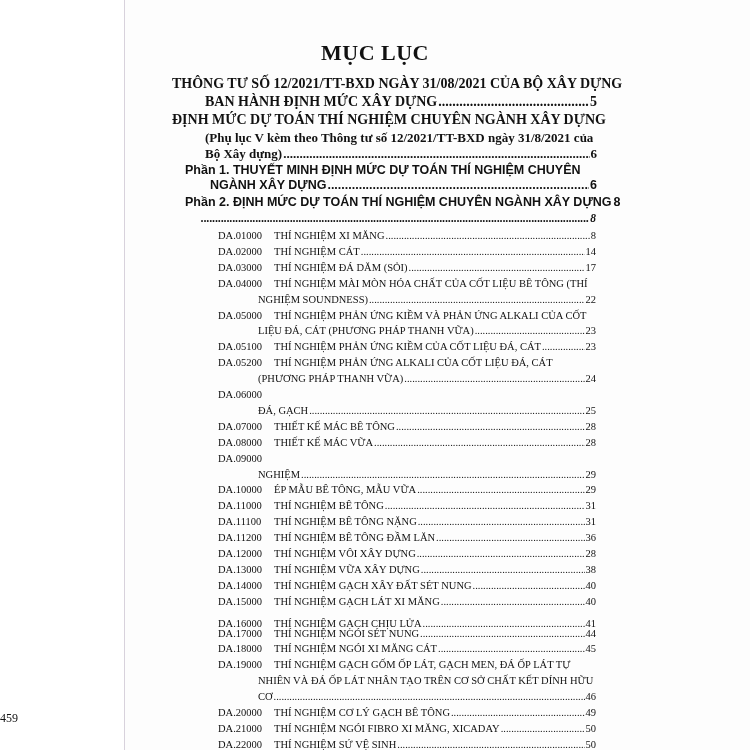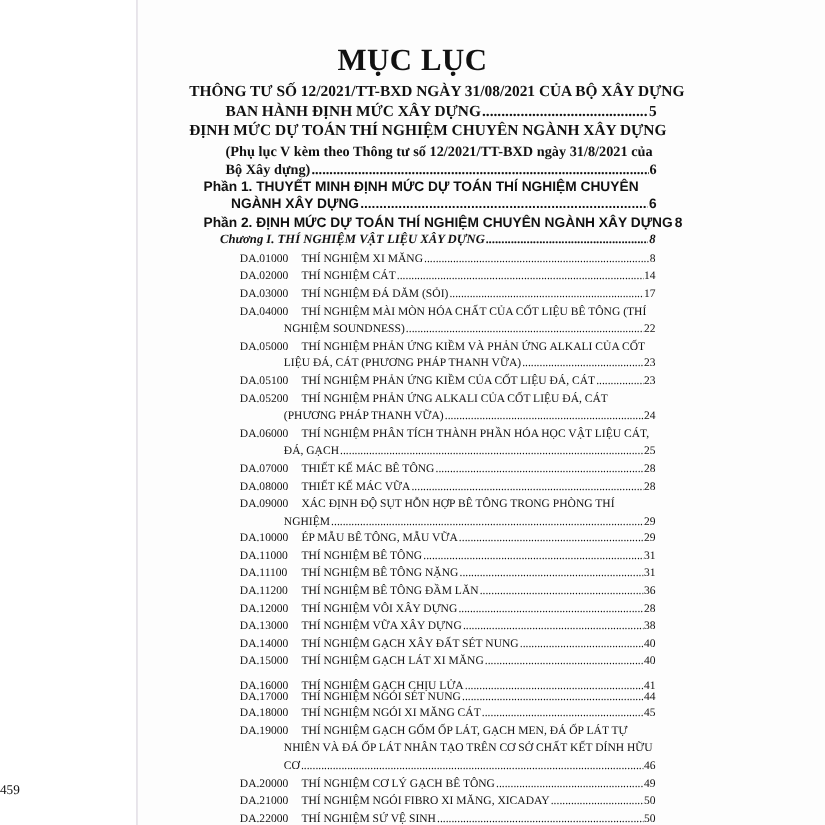--- a/index.html
+++ b/index.html
@@ -1,18 +1,18 @@
 <!DOCTYPE html>
 <html><head>
 <meta charset="utf-8">
 <style>
   html, body { margin:0; padding:0; }
   body { width:750px; height:750px; background:#ffffff; position:relative; overflow:hidden; }
   .page { position:absolute; left:124px; top:0; width:626px; height:750px; background:#fdfdfd; border-left:1px solid #d8d2dc; }
-  .title { position:absolute; left:0; width:750px; top:40px; text-align:center; font-family:"Liberation Serif", serif; font-weight:bold; font-size:28px; color:#111; letter-spacing:0.5px; }
+  .title { position:absolute; left:0; width:750px; top:40px; text-align:center; font-family:"Liberation Serif", serif; font-weight:bold; font-size:22px; color:#111; letter-spacing:0.5px; }
   .line { position:absolute; display:flex; align-items:baseline; color:#111; white-space:nowrap; }
   .line .txt { white-space:nowrap; }
   .line .dots { flex:1; overflow:hidden; white-space:nowrap; margin:0 1px; }
   .line .dots::after { content:"..................................................................................................................................................................................................................................................."; }
   .line .pg { text-align:right; }
   .serif-b { font-family:"Liberation Serif", serif; font-weight:bold; font-size:14px; }
   .serif-b2 { font-family:"Liberation Serif", serif; font-weight:bold; font-size:13px; }
   .sans-b { font-family:"Liberation Sans", sans-serif; font-weight:bold; font-size:12.5px; }
   .ital-b { font-family:"Liberation Serif", serif; font-weight:bold; font-style:italic; font-size:11.5px; }
   .entry { font-family:"Liberation Serif", serif; font-size:10.5px; }
@@ -55,21 +55,20 @@
   <span class="dots"></span>
   <span class="pg">6</span>
 </div>
 <div class="line sans-b" style="left:185px;top:195px;width:412px;">
   <span class="txt">Phần 2. ĐỊNH MỨC DỰ TOÁN THÍ NGHIỆM CHUYÊN NGÀNH XÂY DỰNG</span>
   <span class="dots"></span>
   <span class="pg">8</span>
 </div>
 
 <div class="line ital-b" style="left:200px;top:212px;width:396px;">
-  <span class="txt">Chương I. THÍ NGHIỆM VẬT LIỆU XÂY DỰNG</span>
   <span class="dots"></span>
   <span class="pg">8</span>
 </div>
 
 <div id="entries">
     <div class="line entry" style="left: 218px; top: 230px; width: 378px;">
       <span class="code">DA.01000</span>
       <span class="txt">THÍ NGHIỆM XI MĂNG</span>
       <span class="dots"></span>
       <span class="pg">8</span>
@@ -114,42 +113,40 @@
       <span class="code">DA.05200</span>
       <span class="txt">THÍ NGHIỆM PHẢN ỨNG ALKALI CỦA CỐT LIỆU ĐÁ, CÁT</span>
     </div>
     <div class="line entry" style="left: 258px; top: 373.1px; width: 338px;">
       <span class="txt">(PHƯƠNG PHÁP THANH VỮA)</span>
       <span class="dots"></span>
       <span class="pg">24</span>
     </div>
     <div class="line entry" style="left: 218px; top: 389px;">
       <span class="code">DA.06000</span>
-      <span class="txt">THÍ NGHIỆM PHÂN TÍCH THÀNH PHẦN HÓA HỌC VẬT LIỆU CÁT,</span>
     </div>
     <div class="line entry" style="left: 258px; top: 404.9px; width: 338px;">
       <span class="txt">ĐÁ, GẠCH</span>
       <span class="dots"></span>
       <span class="pg">25</span>
     </div>
     <div class="line entry" style="left: 218px; top: 420.8px; width: 378px; justify-content: space-between;">
       <span class="code">DA.07000</span>
       <span class="txt">THIẾT KẾ MÁC BÊ TÔNG</span>
       <span class="dots"></span>
       <span class="pg">28</span>
     </div>
     <div class="line entry" style="left: 218px; top: 436.7px; width: 378px;">
       <span class="code">DA.08000</span>
       <span class="txt">THIẾT KẾ MÁC VỮA</span>
       <span class="dots"></span>
       <span class="pg">28</span>
     </div>
     <div class="line entry" style="left: 218px; top: 452.6px;">
       <span class="code">DA.09000</span>
-      <span class="txt">XÁC ĐỊNH ĐỘ SỤT HỖN HỢP BÊ TÔNG TRONG PHÒNG THÍ</span>
     </div>
     <div class="line entry" style="left: 258px; top: 468.5px; width: 338px;">
       <span class="txt">NGHIỆM</span>
       <span class="dots"></span>
       <span class="pg">29</span>
     </div>
     <div class="line entry" style="left: 218px; top: 484.4px; width: 378px;">
       <span class="code">DA.10000</span>
       <span class="txt">ÉP MẪU BÊ TÔNG, MẪU VỮA</span>
       <span class="dots"></span>

